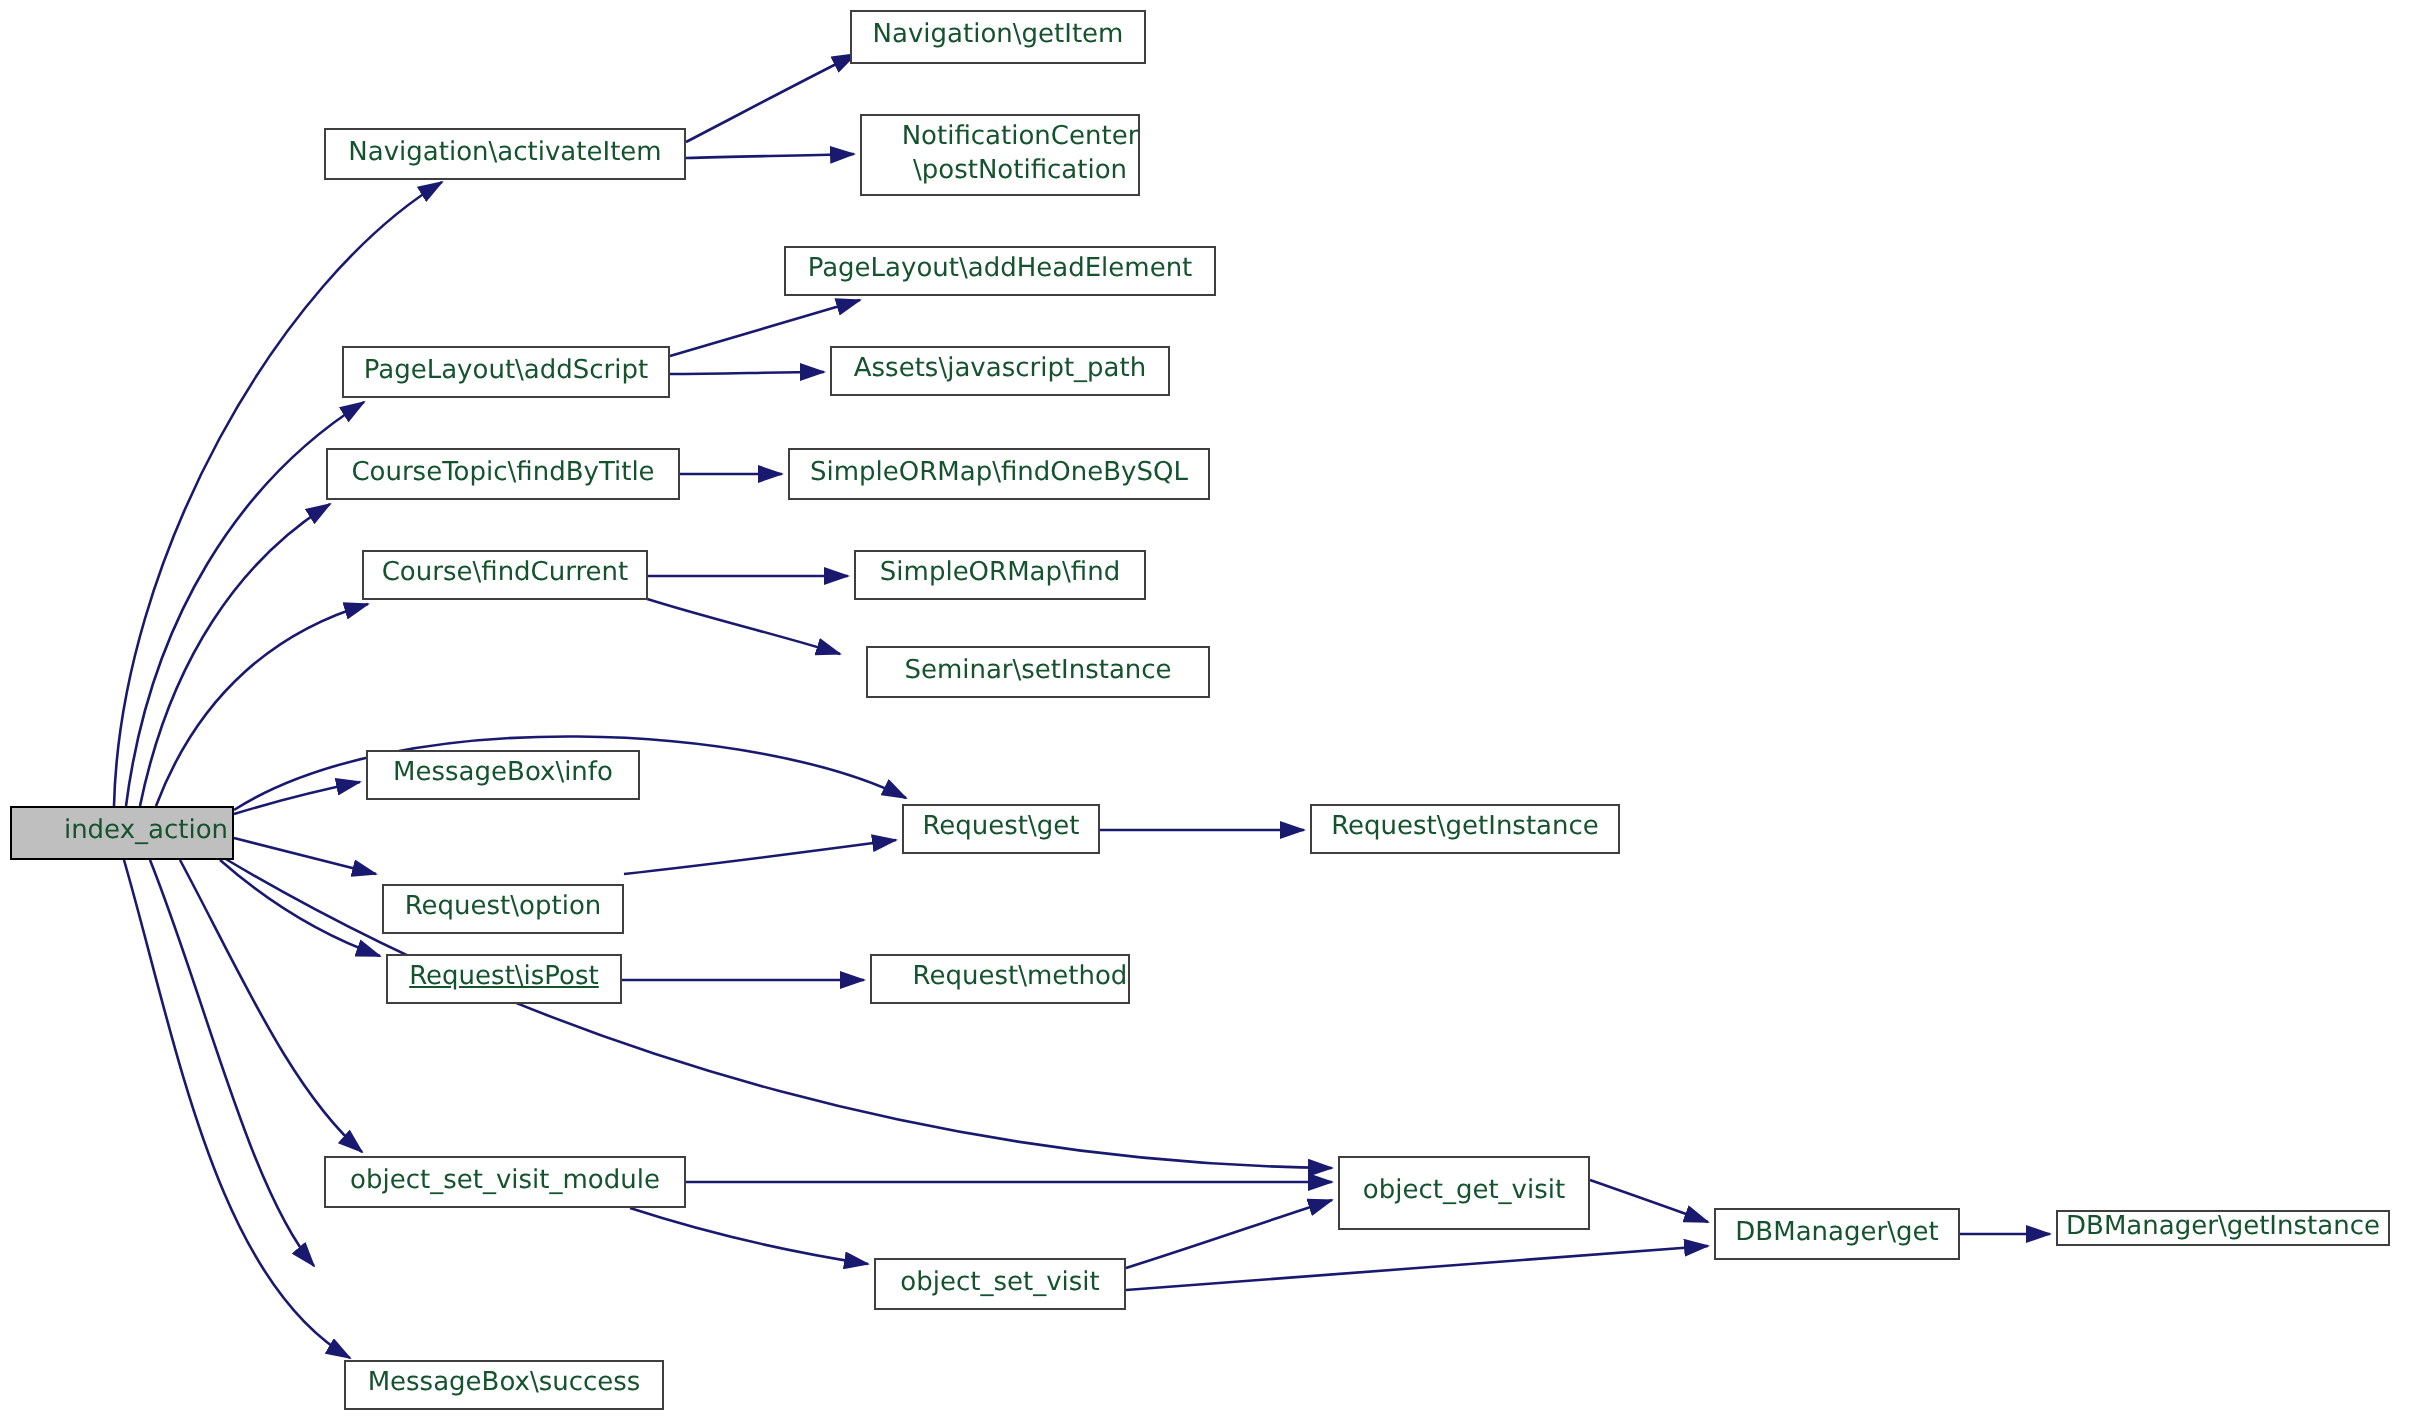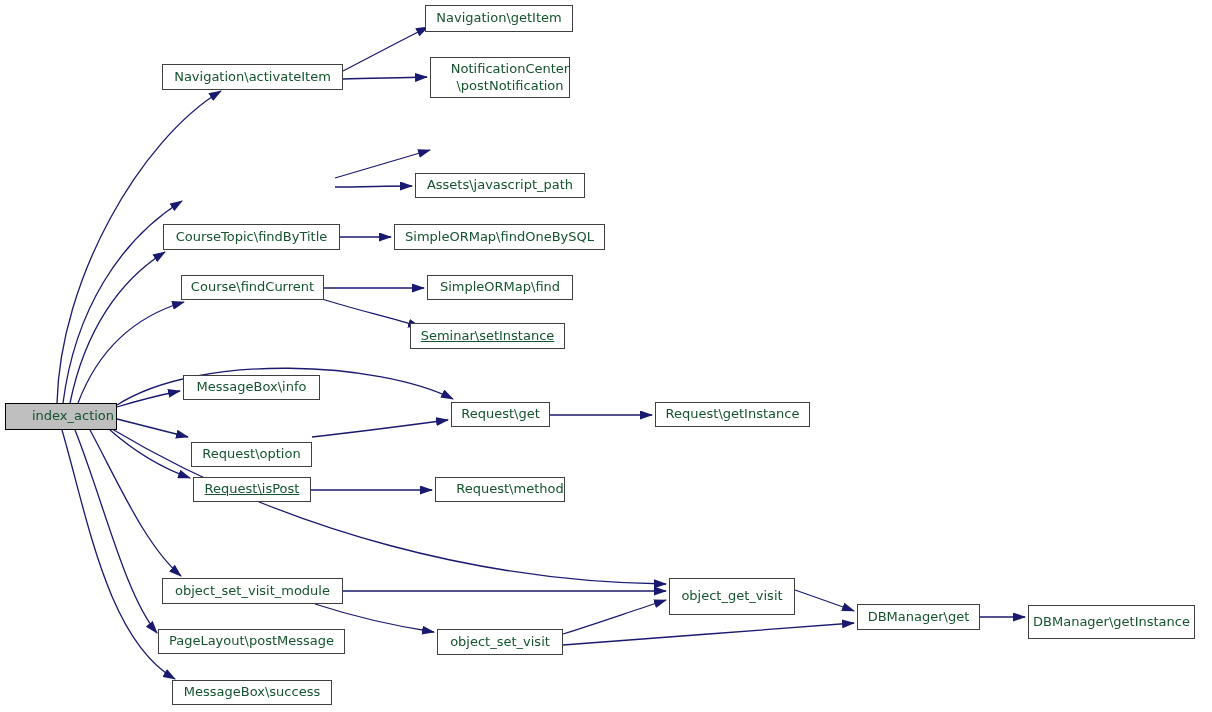--- a/index.html
+++ b/index.html
@@ -80,32 +80,33 @@
       <path d="M563,634 C598,623 632,611 666,600" fill="none" stroke="#191970" stroke-width="1.3" marker-end="url(#arrow)"></path>
       <path d="M563,645 C660,638 757,630 854,623" fill="none" stroke="#191970" stroke-width="1.3" marker-end="url(#arrow)"></path>
       <path d="M795,590 C815,597 835,604 854,611" fill="none" stroke="#191970" stroke-width="1.3" marker-end="url(#arrow)"></path>
       <path d="M980,617 C995,617 1010,617 1025,617" fill="none" stroke="#191970" stroke-width="1.3" marker-end="url(#arrow)"></path>
     </svg>
 <div class="node root" style="left: 5px; top: 403px; width: 112px; height: 27px;">index_action</div>
     <div class="node" style="left: 162px; top: 64px; width: 181px; height: 26px;">Navigation\activateItem</div>
     <div class="node" style="left: 425px; top: 5px; width: 148px; height: 27px;">Navigation\getItem</div>
     <div class="node" style="left: 430px; top: 57px; width: 140px; height: 41px; padding-left: 20px;">NotificationCenter
 \postNotification</div>
+    <div class="node" style="left: 171px; top: 173px; width: 164px; height: 26px;">PageLayout\addScript</div>
+    <div class="node" style="left: 392px; top: 123px; width: 216px; height: 25px;">PageLayout\addHeadElement</div>
     <div class="node" style="left: 415px; top: 173px; width: 170px; height: 25px;">Assets\javascript_path</div>
     <div class="node" style="left: 163px; top: 224px; width: 177px; height: 26px;">CourseTopic\findByTitle</div>
     <div class="node" style="left: 181px; top: 275px; width: 143px; height: 25px;">Course\findCurrent</div>
     <div class="node" style="left: 394px; top: 224px; width: 211px; height: 26px;">SimpleORMap\findOneBySQL</div>
     <div class="node" style="left: 427px; top: 275px; width: 146px; height: 25px;">SimpleORMap\find</div>
-    <div class="node" style="left: 410px; top: 323px; width: 155px; height: 26px; text-decoration: underline;">Seminar\setInstance</div>
+    <div class="node" style="left: 433px; top: 323px; width: 172px; height: 26px;">Seminar\setInstance</div>
     <div class="node" style="left: 183px; top: 375px; width: 137px; height: 25px;">MessageBox\info</div>
     <div class="node" style="left: 191px; top: 442px; width: 121px; height: 25px;">Request\option</div>
     <div class="node" style="left: 451px; top: 402px; width: 99px; height: 25px;">Request\get</div>
     <div class="node" style="left: 655px; top: 402px; width: 155px; height: 25px;">Request\getInstance</div>
     <div class="node" style="left: 193px; top: 477px; width: 118px; height: 25px; text-decoration: underline;">Request\isPost</div>
     <div class="node" style="left: 435px; top: 477px; width: 130px; height: 25px; padding-left: 20px;">Request\method</div>
     <div class="node" style="left: 162px; top: 578px; width: 181px; height: 26px;">object_set_visit_module</div>
-    <div class="node" style="left: 158px; top: 629px; width: 187px; height: 25px;">PageLayout\postMessage</div>
     <div class="node" style="left: 437px; top: 629px; width: 126px; height: 26px;">object_set_visit</div>
     <div class="node" style="left: 172px; top: 680px; width: 160px; height: 25px;">MessageBox\success</div>
     <div class="node" style="left: 669px; top: 578px; width: 126px; height: 37px;">object_get_visit</div>
     <div class="node" style="left: 857px; top: 604px; width: 123px; height: 26px;">DBManager\get</div>
-    <div class="node" style="left: 1028px; top: 605px; width: 167px; height: 34px;">DBManager\getInstance</div>
+    <div class="node" style="left: 1028px; top: 605px; width: 167px; height: 18px;">DBManager\getInstance</div>
   </div>
 
 </body></html>

